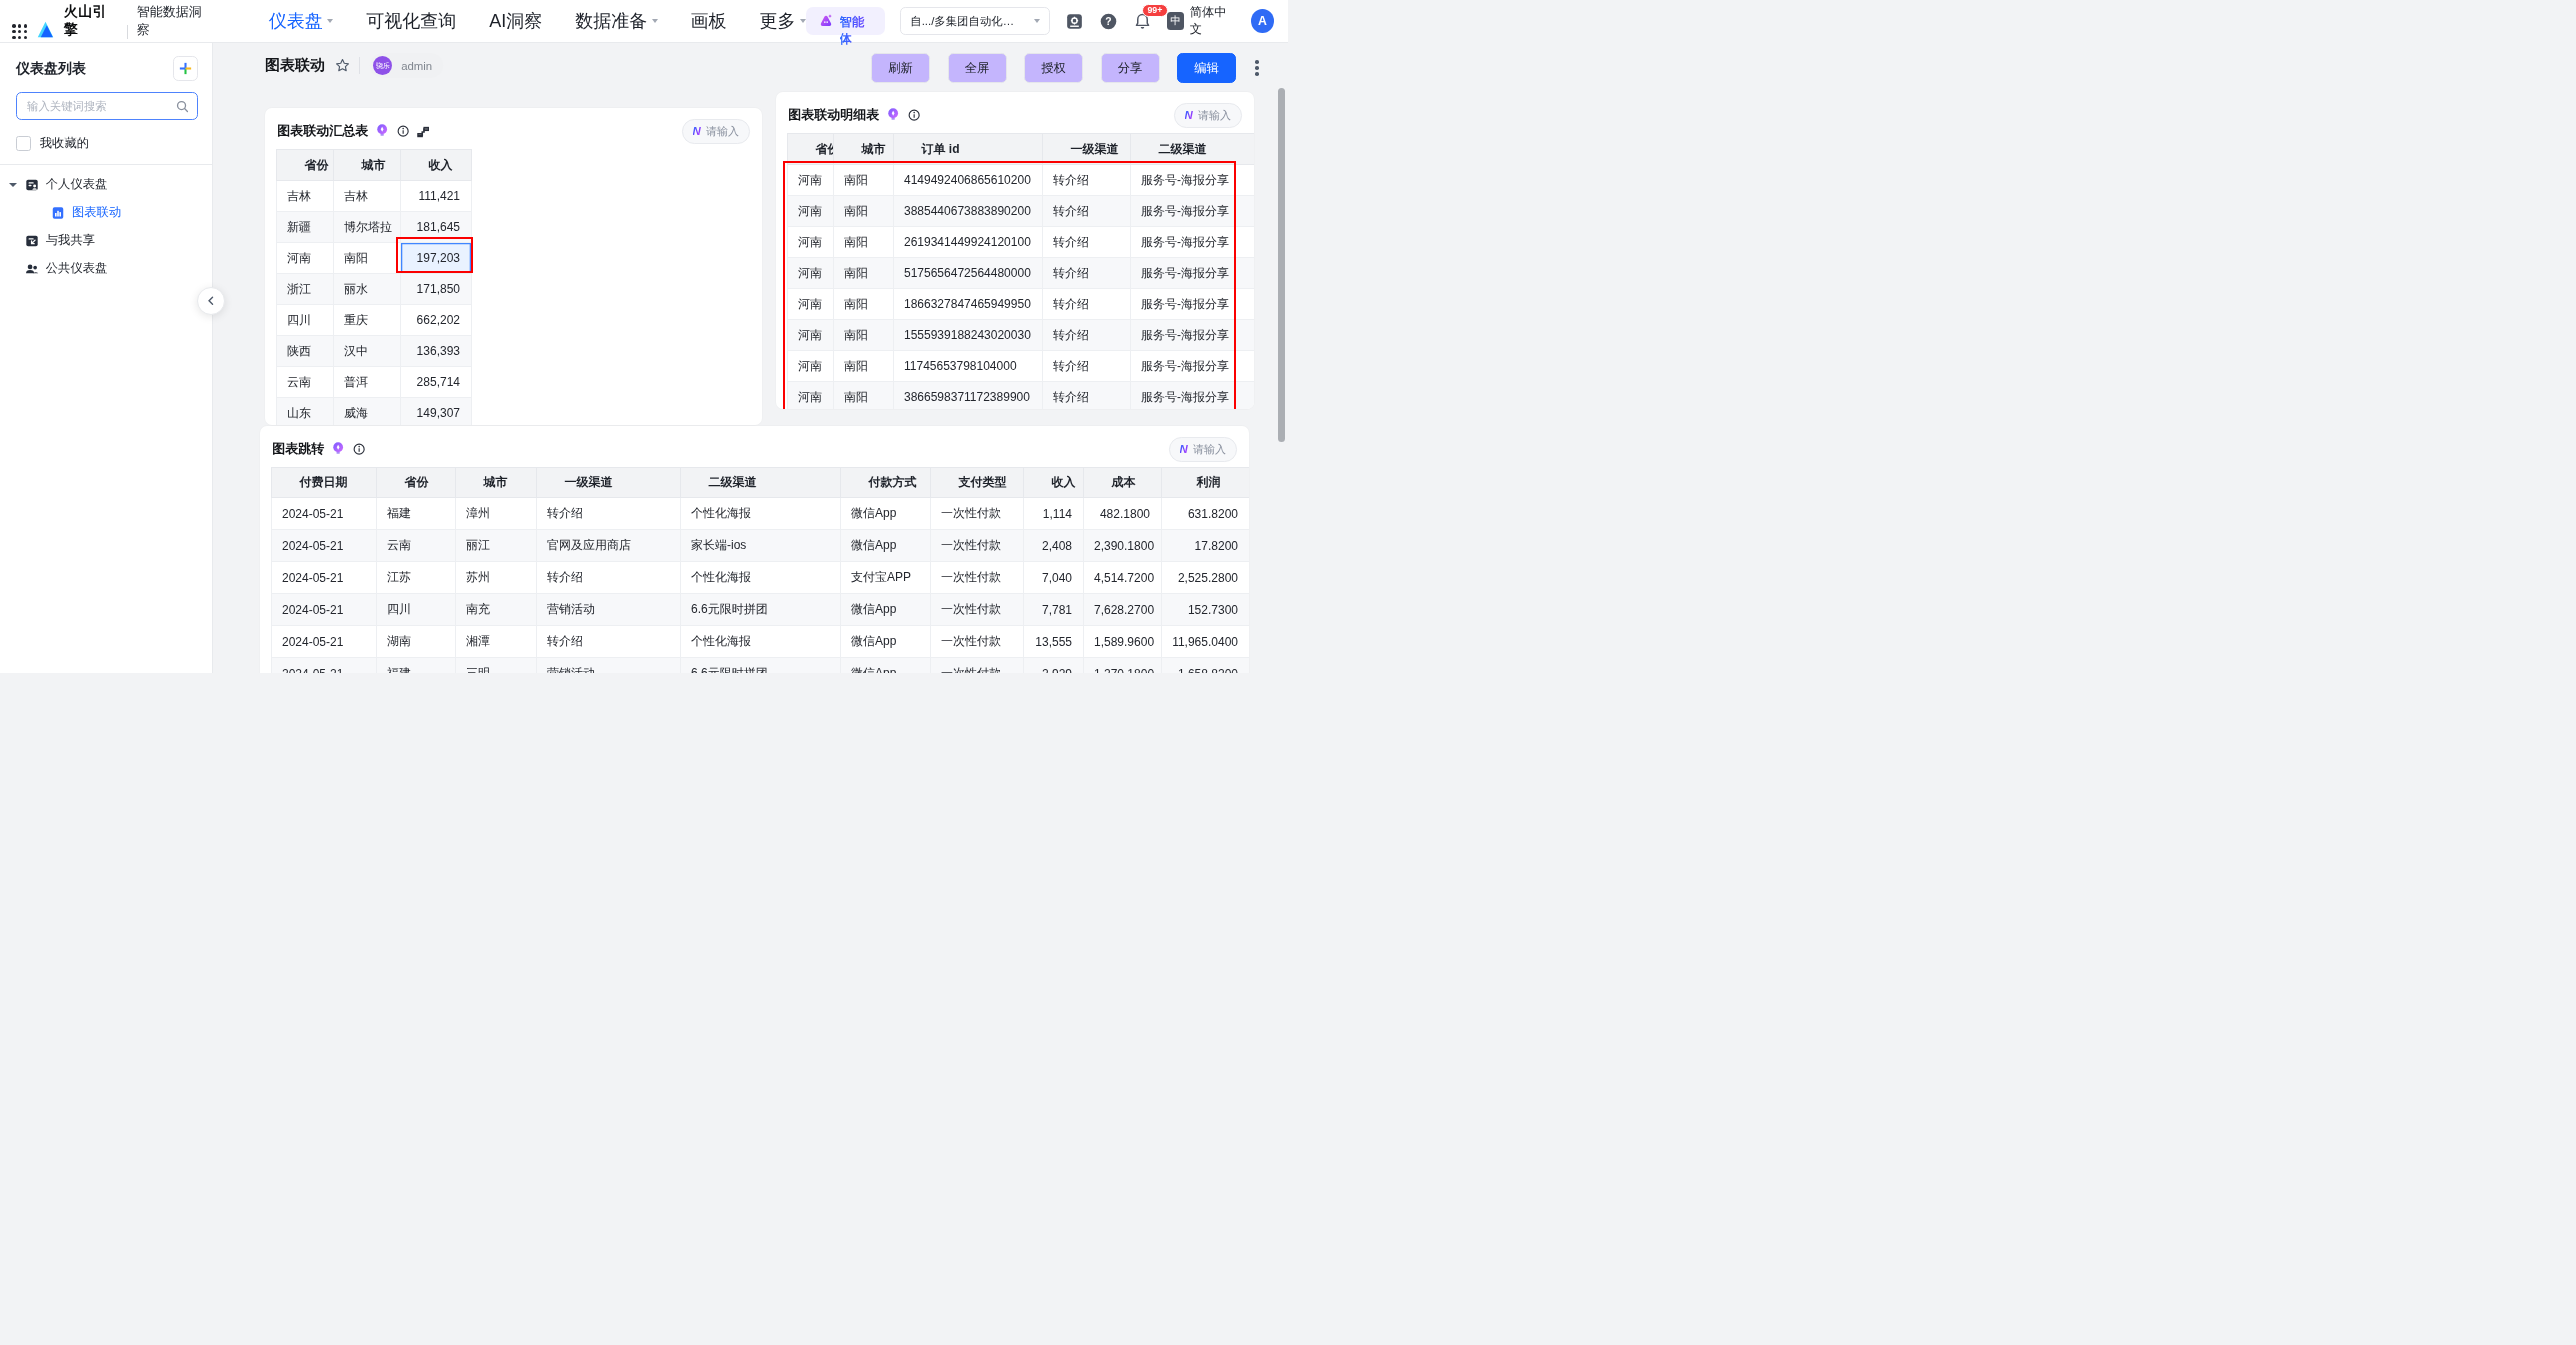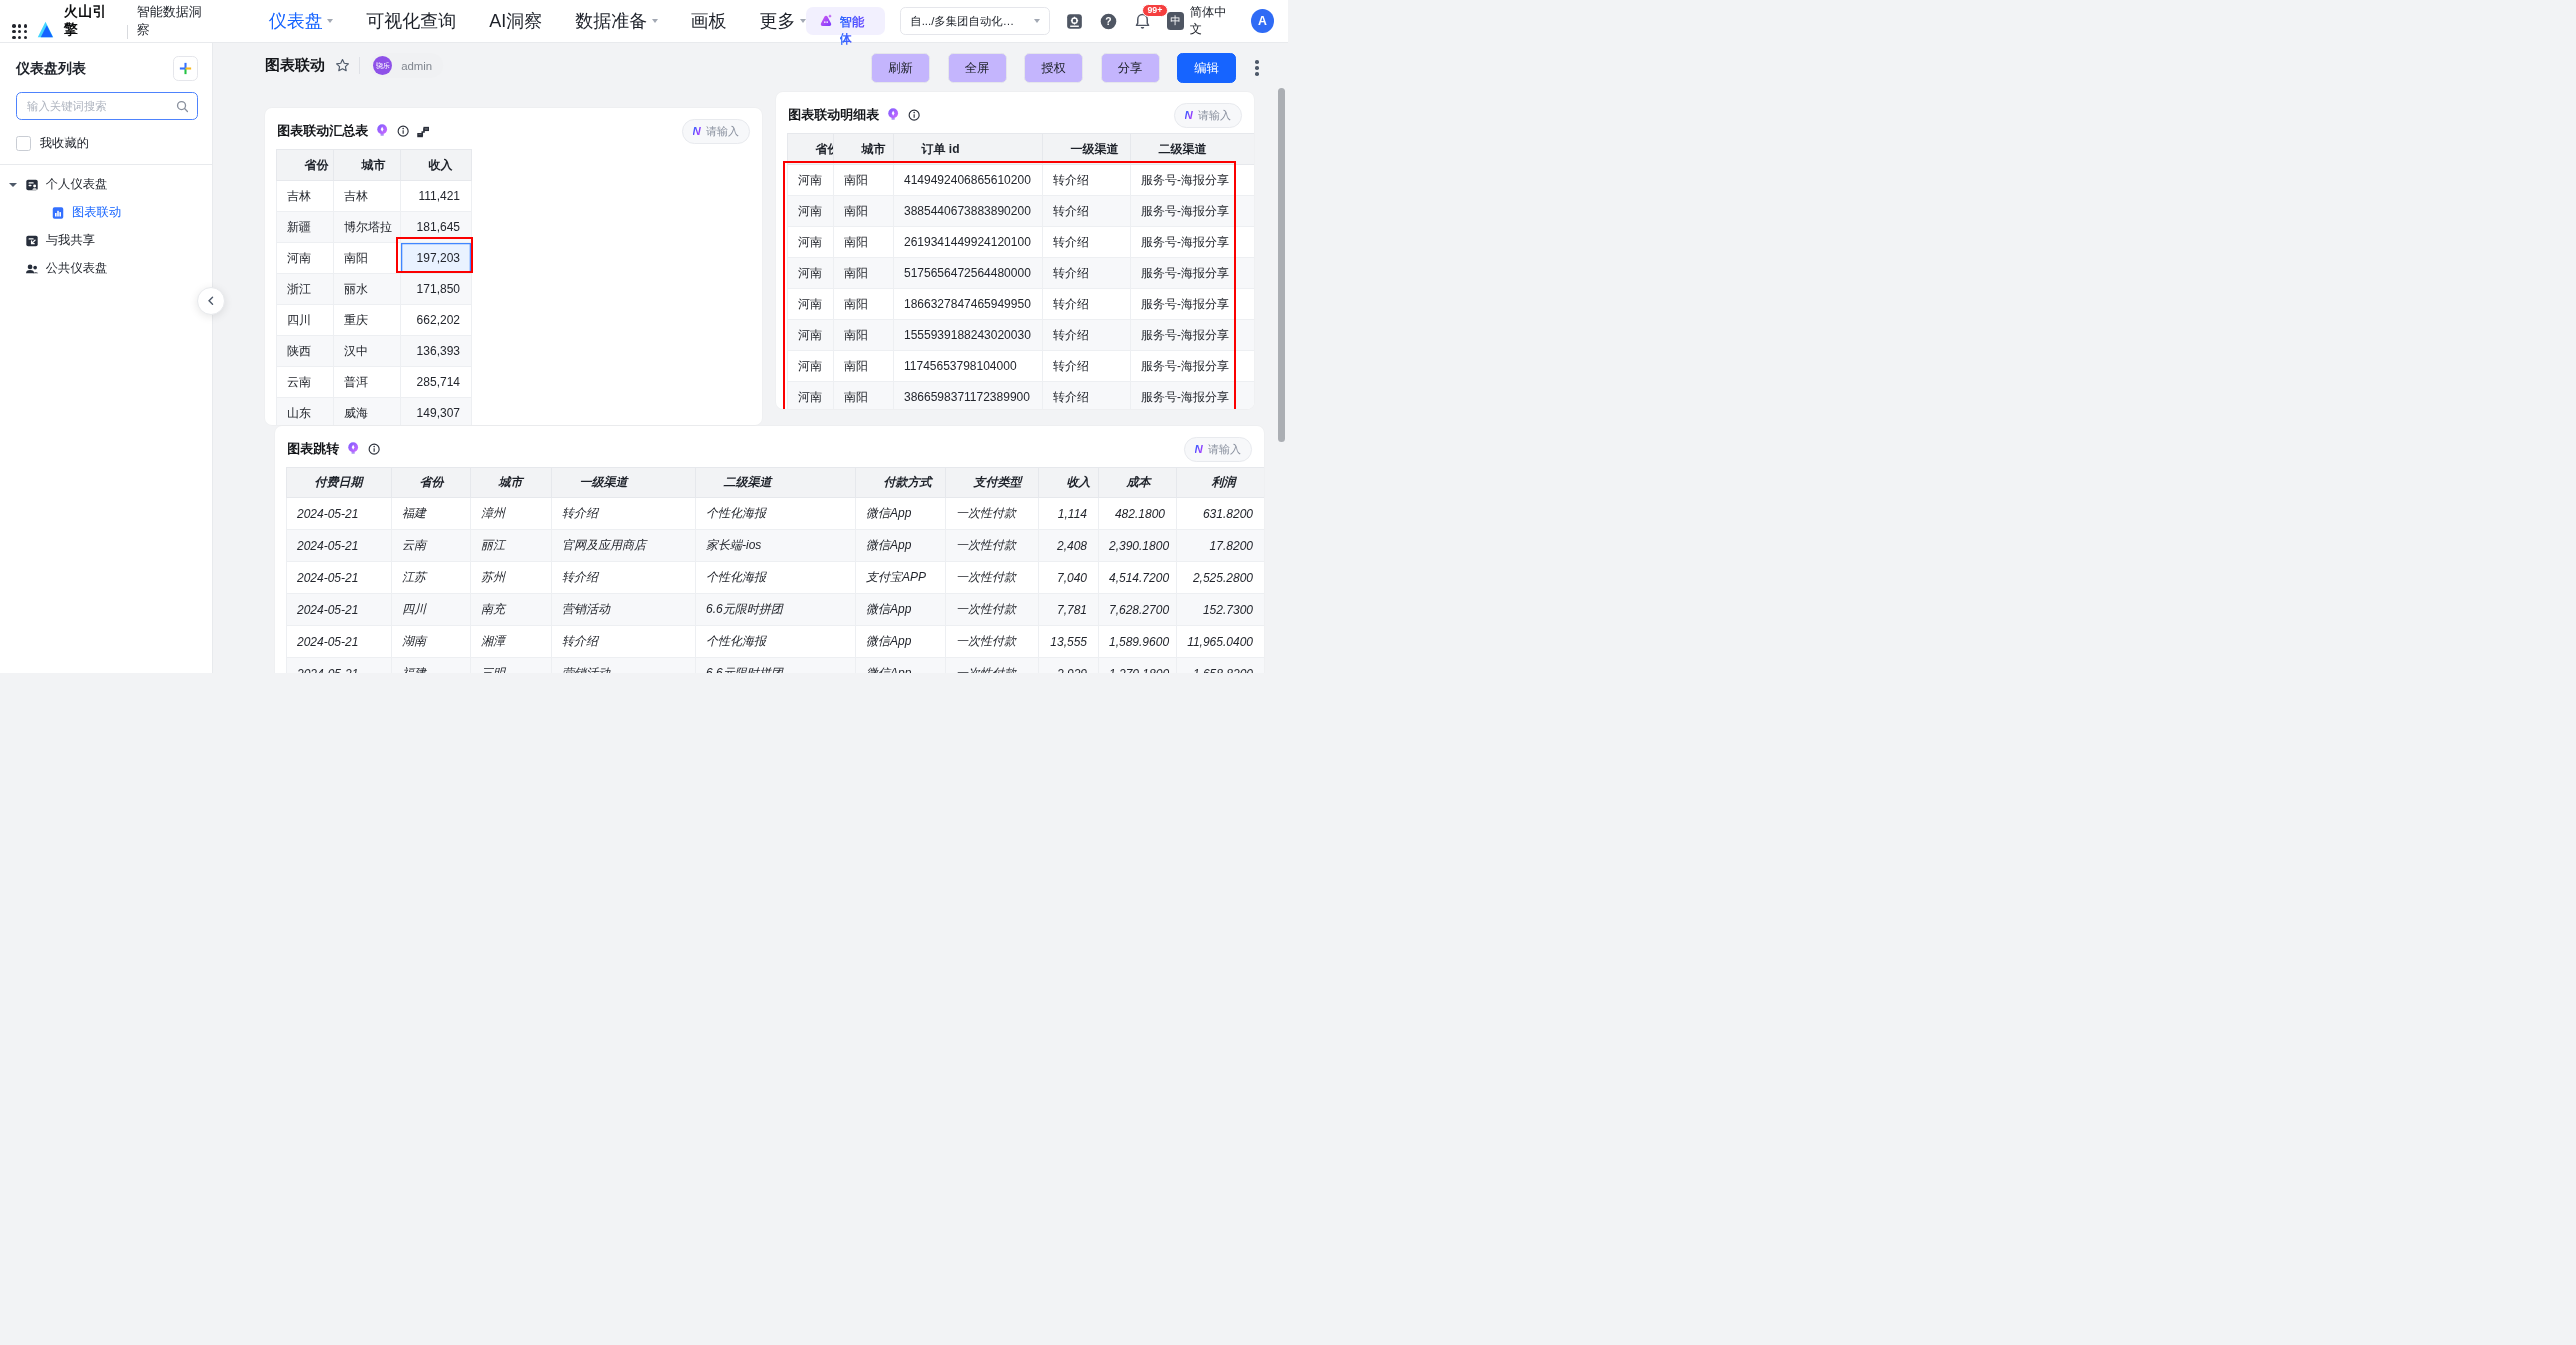--- a/index.html
+++ b/index.html
@@ -76,21 +76,21 @@
   .header-actions{position:absolute;left:871px;top:53px;display:flex;align-items:center;gap:17.5px;z-index:5;}
   .btn{height:30px;min-width:59px;border:0.9px solid #e5e6eb;border-radius:5.3px;background:#c4b5fd;
     font-size:12.3px;color:#1d2129;display:flex;align-items:center;justify-content:center;cursor:pointer;padding:0 12.3px;box-sizing:border-box;}
   .btn.primary{background:#1664ff;border-color:#1664ff;color:#fff;}
   .kebab{display:flex;flex-direction:column;gap:2.6px;cursor:pointer;padding:3.5px 1.8px;}
   .kebab i{width:3.5px;height:3.5px;border-radius:50%;background:#4e5969;display:block;}
   
   .card{position:absolute;background:#fff;border-radius:7px;overflow:hidden;box-shadow:0 0 0 0.9px rgba(0,0,0,0.015);}
   #card0{left:265px;top:108px;width:497px;height:317px;}
   #card1{left:776px;top:92px;width:478px;height:317px;}
-  #card2{left:275px;top:426px;width:989px;height:263px;}
+  #card2{left:260px;top:426px;width:989px;height:263px;}
   .card-head{display:flex;align-items:center;gap:8px;padding:11.4px 12.3px 0 12.3px;height:24px;}
   .card-title{font-size:13px;font-weight:bold;color:#14161a;}
   .ai-pill{margin-left:auto;height:23px;border:0.9px solid #e8eaee;background:#f7f8fa;border-radius:12.3px;
     display:flex;align-items:center;gap:5.3px;padding:0 9.6px;cursor:pointer;}
   .ai-logo{font-size:11.4px;font-weight:bold;font-style:italic;
     background:linear-gradient(120deg,#2e6bff 10%,#7a3bff 55%,#c44fff 95%);
     -webkit-background-clip:text;background-clip:text;color:transparent;}
   .ai-text{font-size:11px;color:#8a919f;}
   .tbl-wrap{position:relative;margin:6.1px 10.5px 0 10.5px;}
   table.tbl{border-collapse:collapse;table-layout:fixed;}
@@ -545,21 +545,21 @@
           <rect x="6.35" y="6" width="1.3" height="4" fill="#2a2f3a"></rect>
           <circle cx="7" cy="4.1" r="0.9" fill="#2a2f3a"></circle>
         </svg>
     </span>
     <span class="ai-pill">
       <span class="ai-logo">N</span>
       <span class="ai-text">请输入</span>
     </span>
   </div>
   <div class="tbl-wrap">
-      <table class="tbl" style="width: 978px; font-style: italic;">
+      <table class="tbl" style="width: 978px;">
         <colgroup>
           <col style="width: 105px;">
           <col style="width: 79px;">
           <col style="width: 81px;">
           <col style="width: 144px;">
           <col style="width: 160px;">
           <col style="width: 90px;">
           <col style="width: 93px;">
           <col style="width: 60px;">
           <col style="width: 78px;">

